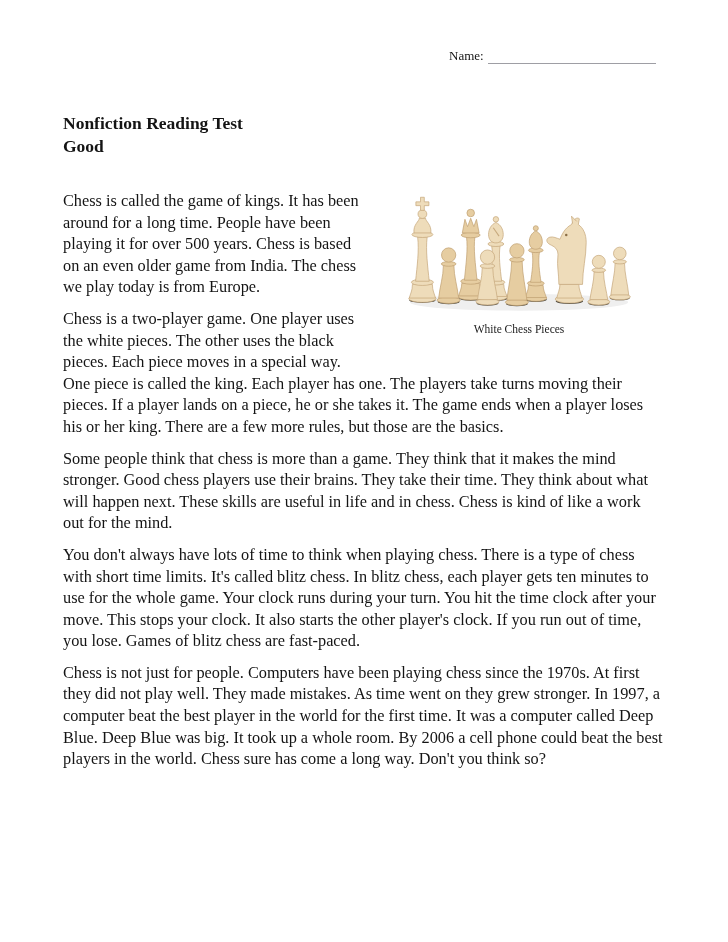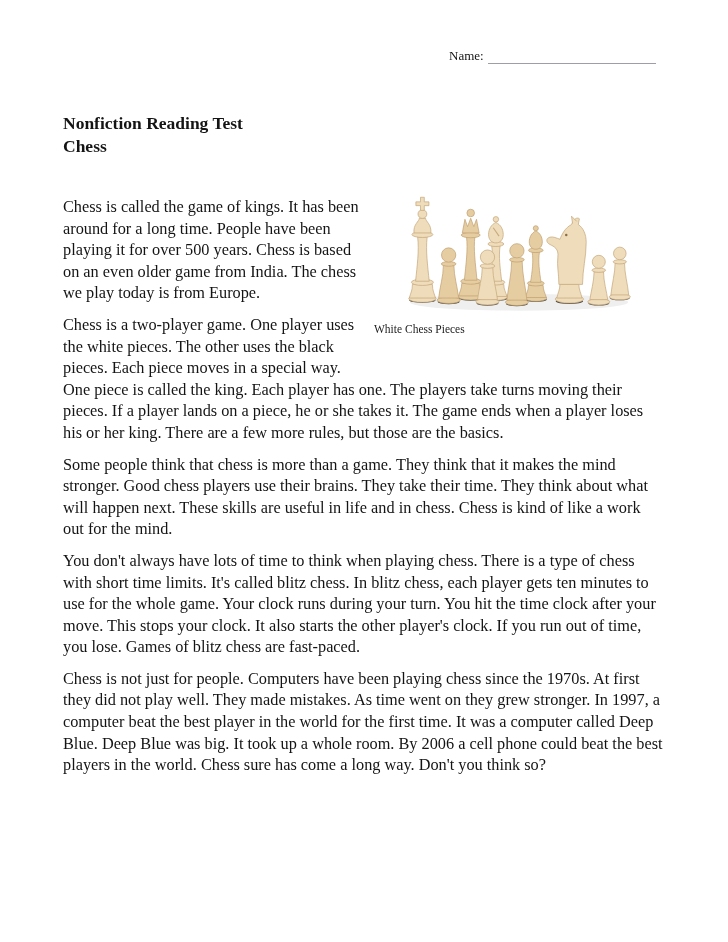--- a/index.html
+++ b/index.html
@@ -10,43 +10,44 @@
   }
   .name-row { position:absolute; top:48px; left:449px; font-size:13px; white-space:nowrap; }
   .name-underline {
     display:inline-block; width:168px; height:13px;
     border-bottom:1.3px solid #9e9ea4; margin-left:4px; vertical-align:bottom;
   }
   .title-block { position:absolute; top:64px; left:63px; font-weight:bold; font-size:17.5px; line-height:23px;margin-top:48px; }
   .directions { position:absolute; top:128px; left:63px; width:601px; font-size:16.3px; line-height:21.6px; }
   .directions b { font-weight:bold; }
   .passage { position:absolute; top:186px; left:63px; width:601px; font-size:16.3px; line-height:21.6px; }
-  .passage p { margin:10px 0 10px 0; }
+  .passage p { margin:4px 0 10px 0; }
   figure.chess-figure {
     float:right; width:290px; height:172px; margin:0 0 0 10px; padding:0;
+    text-align:center;
   }
   figure.chess-figure svg { display:block; margin:6px auto 0 auto; }
   figcaption { font-size:11.5px; color:#1c1c1c; margin-top:1px; }
   .wood  { fill:#eedcba; stroke:#c7a97d; stroke-width:0.7; }
   .wood2 { fill:#e6cda1; stroke:#c2a274; stroke-width:0.7; }
   .felt  { fill:#4a463c; stroke:none; }
   .gshadow { fill:#efefef; stroke:none; }
 </style>
 </head>
 <body>
 
 <div class="page">
 
   <div class="name-row">
     <span>Name:</span><span class="name-underline"></span>
   </div>
 
   <div class="title-block">
     <div>Nonfiction Reading Test</div>
-    <div>Chess</div>
+    <div>Good</div>
   </div>
 
 
   <div class="passage">
 
     <figure class="chess-figure">
       <svg width="252" height="126" viewBox="0 0 240 120" xmlns="http://www.w3.org/2000/svg">
 
         <ellipse class="gshadow" cx="120" cy="105" rx="104" ry="8"></ellipse>
 

